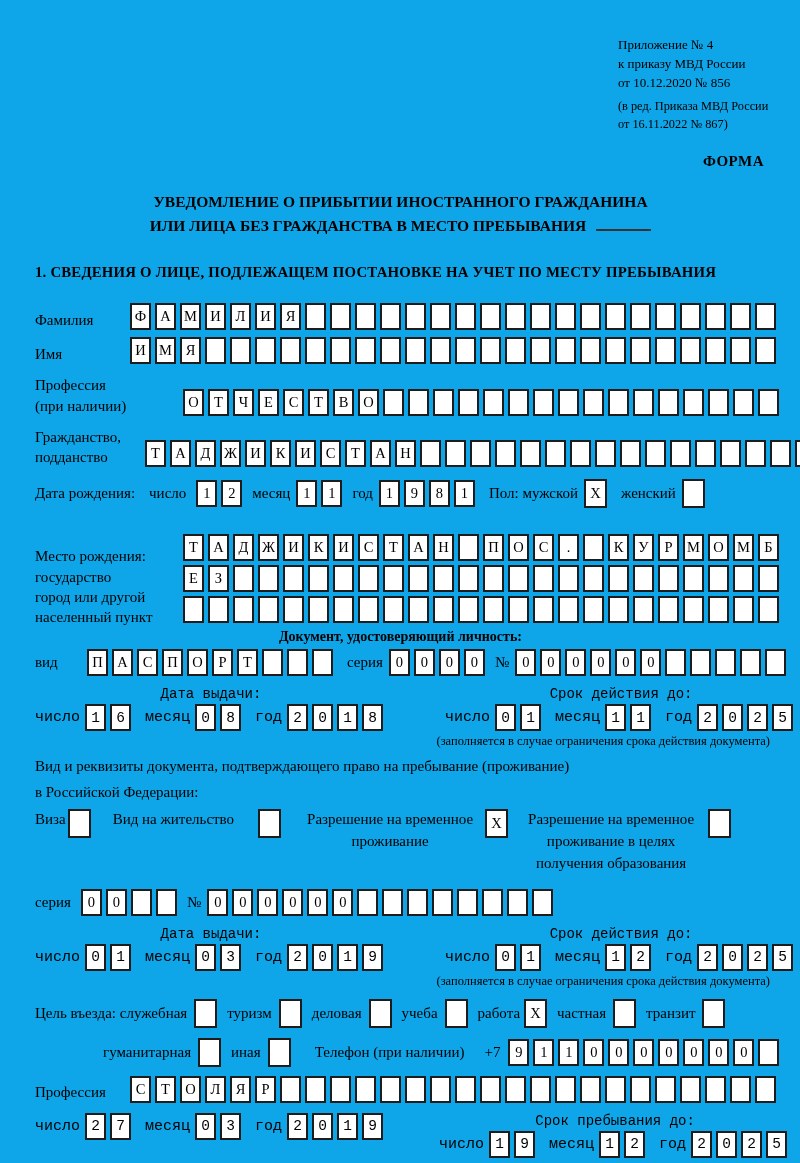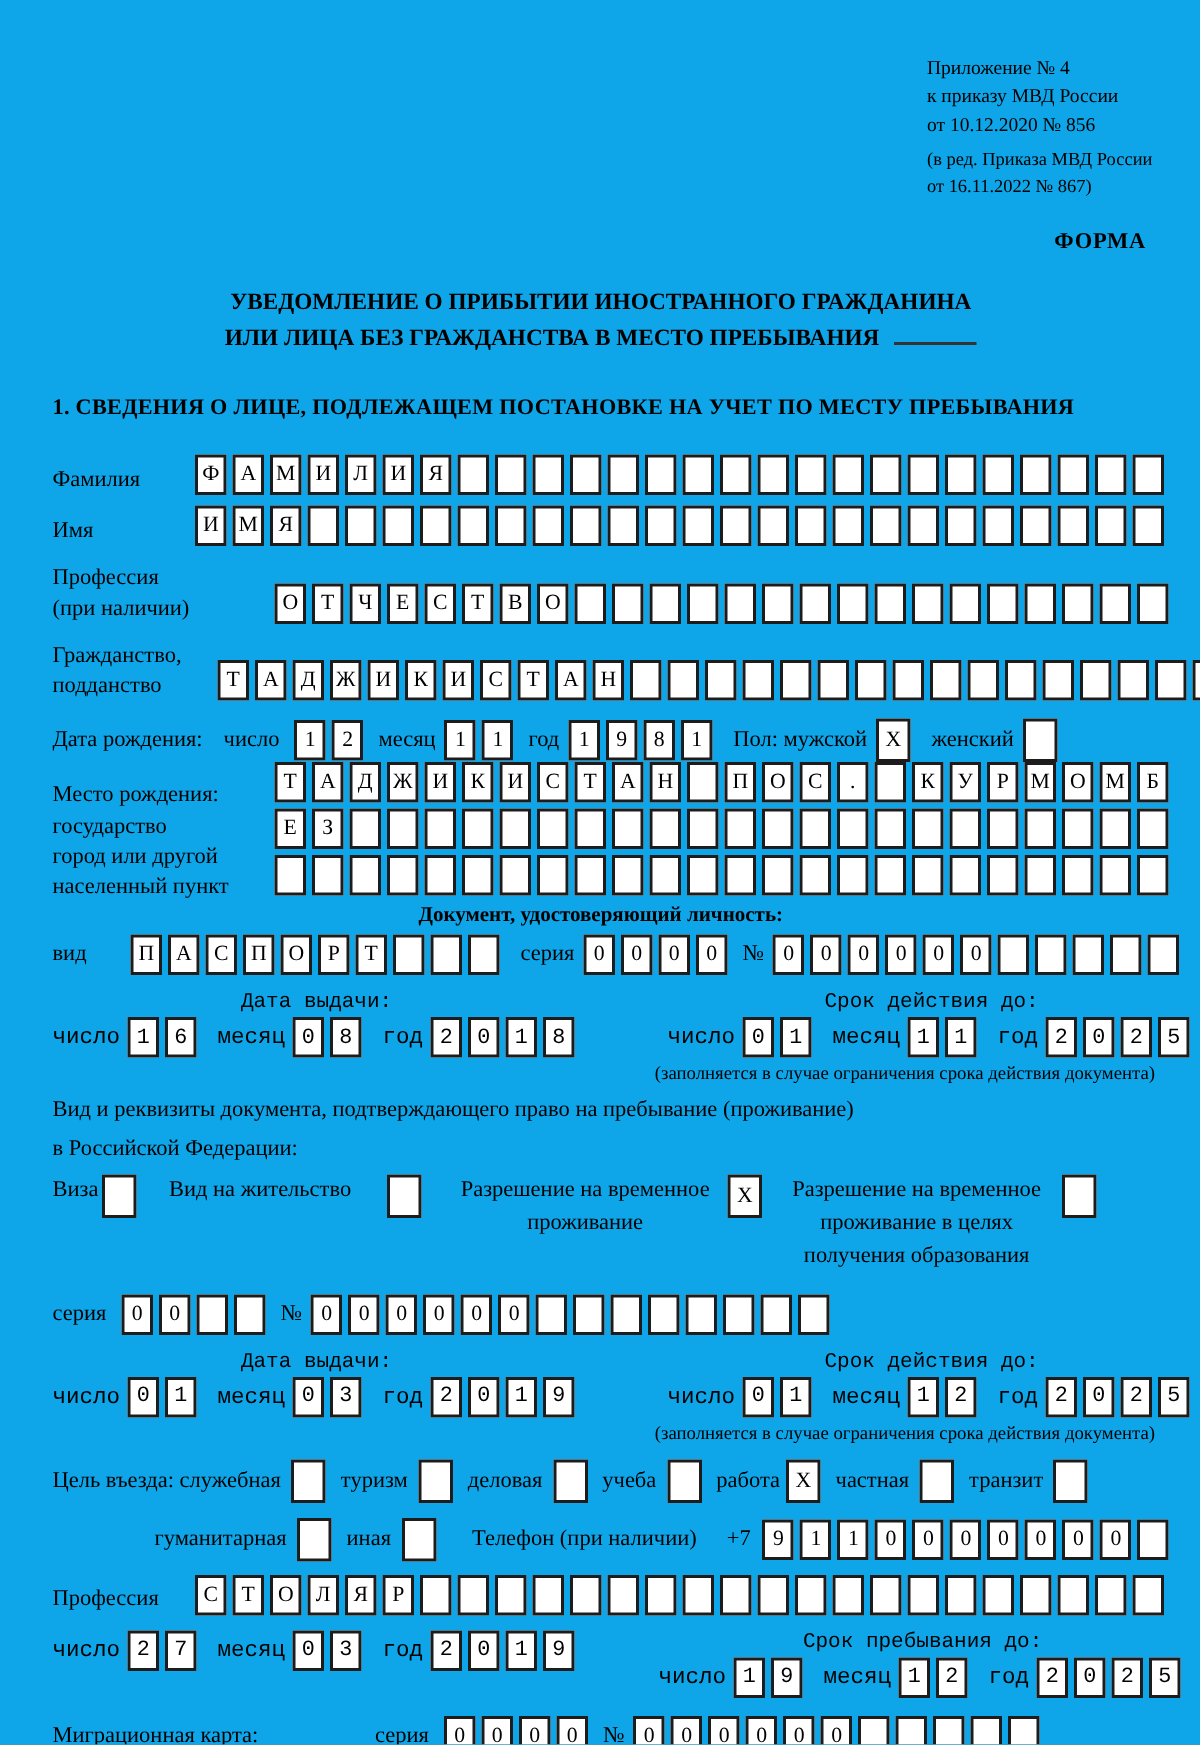--- a/index.html
+++ b/index.html
@@ -229,21 +229,21 @@
         <span class="cell">9</span>
         <span class="cell">8</span>
         <span class="cell">1</span>
       </span>
     <span class="lbl gap10">Пол: мужской</span>
     <span class="cbox">X</span>
     <span class="lbl gap14">женский</span>
     <span class="cbox"></span>
   </div>
 
-  <div class="frow stack3" style="margin-top:0;">
+  <div class="frow stack3" style="margin-top:26px;">
     <div class="flabel w148">
       <div>Место рождения:</div>
       <div>государство</div>
       <div>город или другой</div>
       <div>населенный пункт</div>
     </div>
     <div>
       <div class="cells">
           <span class="cell">Т</span>
           <span class="cell">А</span>

